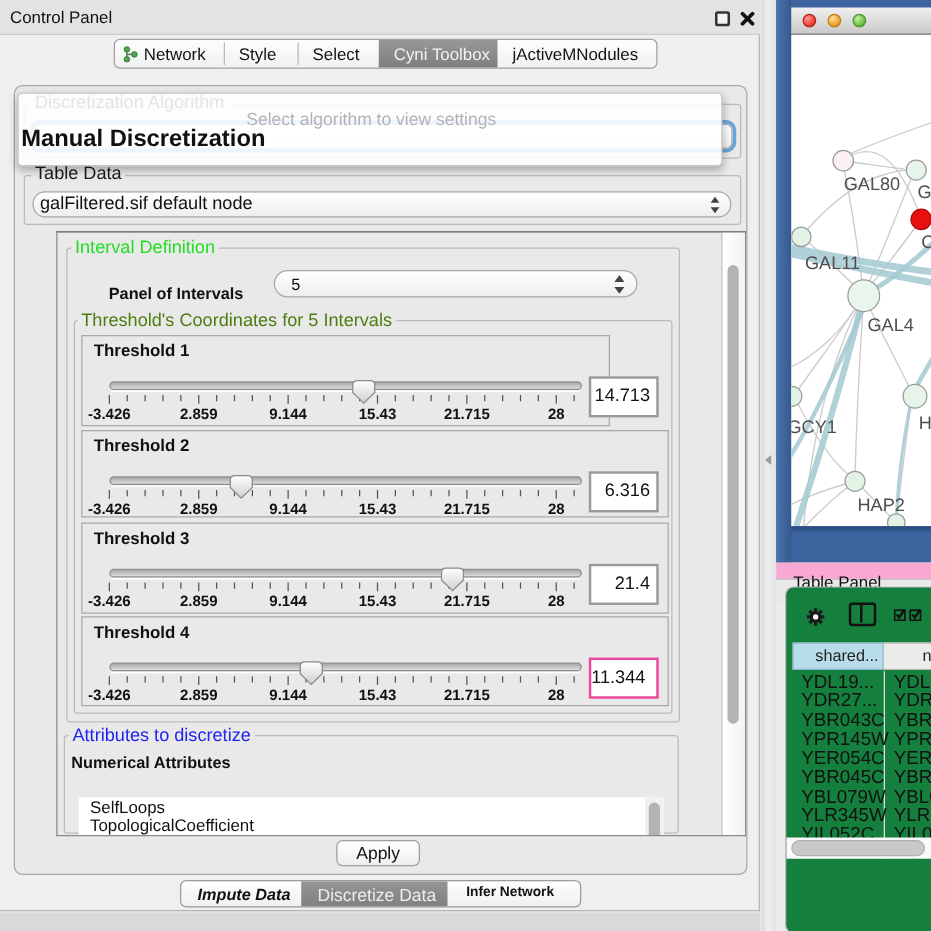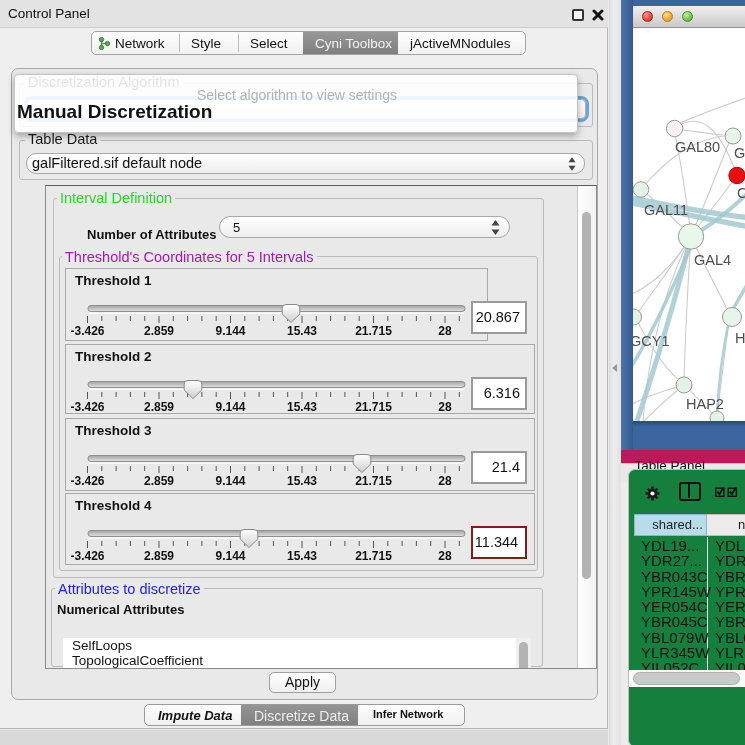--- a/index.html
+++ b/index.html
@@ -62,31 +62,31 @@
         <polygon points="4.5,0 8.5,5.5 0.5,5.5" fill="#444"></polygon>
         <polygon points="4.5,15 8.5,9.5 0.5,9.5" fill="#444"></polygon>
       </svg>
     </div>
 
     <div class="abs" style="left:33px;top:116px;width:552px;height:484px;background:#e9e9e9;border:1px solid #8a8a8a;border-top-color:#5a5a5a;overflow:hidden;">
 
       <div class="abs" style="left:7px;top:12px;width:491px;height:380px;border:1px solid #bbb;border-radius:3px;"></div>
       <div class="grouplab" style="left:11px;top:5px;color:#22dd22;">Interval Definition</div>
 
-      <div class="abs" style="left:41px;top:41px;font-size:13px;font-weight:bold;color:#111;">Number of Attributes</div>
+      <div class="abs" style="left:41px;top:41px;font-size:13px;font-weight:bold;color:#111;">Panel of Intervals</div>
       <div class="abs" style="left:173px;top:30px;width:291px;height:22px;background:linear-gradient(#ffffff,#eeeeee);border:1px solid #a8a8a8;border-radius:11px;">
         <div class="abs" style="left:13px;top:3px;font-size:13px;color:#111;">5</div>
         <svg class="abs" style="right:9px;top:3px;" width="9" height="15" viewBox="0 0 9 15">
           <polygon points="4.5,0 8.5,5.5 0.5,5.5" fill="#444"></polygon>
           <polygon points="4.5,15 8.5,9.5 0.5,9.5" fill="#444"></polygon>
         </svg>
       </div>
 
       <div class="abs" style="left:13px;top:70px;width:479px;height:315px;border:1px solid #bbb;border-radius:3px;"></div>
-      <div class="grouplab" style="left:16px;top:64px;color:#a21caf;">Threshold's Coordinates for 5 Intervals</div>
+      <div class="grouplab" style="left:16px;top:64px;color:#4d7c0f;">Threshold's Coordinates for 5 Intervals</div>
 
       <div class="abs" style="left:19px;top:82px;width:423px;height:73px;border:1px solid #a8a8a8;">
         <div class="abs" style="left:9px;top:4px;font-size:13.5px;font-weight:bold;color:#111;">Threshold 1</div>
           <svg class="abs" style="left:0;top:0;" width="468" height="71" viewBox="0 0 468 71">
             <defs>
               <linearGradient id="thg" x1="0" y1="0" x2="0" y2="1">
                 <stop offset="0" stop-color="#ffffff"></stop>
                 <stop offset="1" stop-color="#cfcfcf"></stop>
               </linearGradient>
               <linearGradient id="trg" x1="0" y1="0" x2="0" y2="1">
@@ -125,21 +125,21 @@
             <line x1="379.0" y1="47" x2="379.0" y2="54" stroke="#555" stroke-width="1"></line>
             <line x1="393.3" y1="47" x2="393.3" y2="52" stroke="#555" stroke-width="1"></line>
             <text x="21.5" y="66" text-anchor="middle" font-size="12" font-weight="bold" fill="#111">-3.426</text>
             <text x="93" y="66" text-anchor="middle" font-size="12" font-weight="bold" fill="#111">2.859</text>
             <text x="164.5" y="66" text-anchor="middle" font-size="12" font-weight="bold" fill="#111">9.144</text>
             <text x="236" y="66" text-anchor="middle" font-size="12" font-weight="bold" fill="#111">15.43</text>
             <text x="307.5" y="66" text-anchor="middle" font-size="12" font-weight="bold" fill="#111">21.715</text>
             <text x="379" y="66" text-anchor="middle" font-size="12" font-weight="bold" fill="#111">28</text>
             <path d="M 216.2,39 Q 216.2,35.5 220.0,35.5 L 230.0,35.5 Q 233.8,35.5 233.8,39 L 233.8,45 L 225.0,53.5 L 216.2,45 Z" fill="url(#thg)" stroke="#8a8a8a" stroke-width="1"></path>
           </svg>
-          <div class="abs" style="left:405px;top:32px;width:56px;height:33px;background:#fff;border:2px solid #9a9a9a;text-align:right;"><span style="font-size:14.5px;color:#111;line-height:29px;padding-right:5px;">20.867</span></div>
+          <div class="abs" style="left:405px;top:32px;width:56px;height:33px;background:#fff;border:2px solid #9a9a9a;text-align:right;"><span style="font-size:14.5px;color:#111;line-height:29px;padding-right:5px;">14.713</span></div>
       </div>
 
       <div class="abs" style="left:19px;top:158px;width:470px;height:70px;border:1px solid #a8a8a8;">
         <div class="abs" style="left:9px;top:4px;font-size:13.5px;font-weight:bold;color:#111;">Threshold 2</div>
           <svg class="abs" style="left:0;top:0;" width="468" height="71" viewBox="0 0 468 71">
             <defs>
               <linearGradient id="thg" x1="0" y1="0" x2="0" y2="1">
                 <stop offset="0" stop-color="#ffffff"></stop>
                 <stop offset="1" stop-color="#cfcfcf"></stop>
               </linearGradient>
@@ -287,21 +287,21 @@
             <line x1="379.0" y1="47" x2="379.0" y2="54" stroke="#555" stroke-width="1"></line>
             <line x1="393.3" y1="47" x2="393.3" y2="52" stroke="#555" stroke-width="1"></line>
             <text x="21.5" y="66" text-anchor="middle" font-size="12" font-weight="bold" fill="#111">-3.426</text>
             <text x="93" y="66" text-anchor="middle" font-size="12" font-weight="bold" fill="#111">2.859</text>
             <text x="164.5" y="66" text-anchor="middle" font-size="12" font-weight="bold" fill="#111">9.144</text>
             <text x="236" y="66" text-anchor="middle" font-size="12" font-weight="bold" fill="#111">15.43</text>
             <text x="307.5" y="66" text-anchor="middle" font-size="12" font-weight="bold" fill="#111">21.715</text>
             <text x="379" y="66" text-anchor="middle" font-size="12" font-weight="bold" fill="#111">28</text>
             <path d="M 174.2,39 Q 174.2,35.5 178.0,35.5 L 188.0,35.5 Q 191.8,35.5 191.8,39 L 191.8,45 L 183.0,53.5 L 174.2,45 Z" fill="url(#thg)" stroke="#8a8a8a" stroke-width="1"></path>
           </svg>
-          <div class="abs" style="left:405px;top:32px;width:56px;height:33px;background:#fff;border:2px solid #7f1d1d;text-align:center;"><span style="font-size:14.5px;color:#111;line-height:29px;padding-right:5px;">11.344</span></div>
+          <div class="abs" style="left:405px;top:32px;width:56px;height:33px;background:#fff;border:2px solid #ec4899;text-align:left;"><span style="font-size:14.5px;color:#111;line-height:29px;padding-right:5px;">11.344</span></div>
       </div>
 
       <div class="abs" style="left:5px;top:402px;width:492px;height:79px;border:1px solid #bbb;border-radius:3px;"></div>
       <div class="grouplab" style="left:9px;top:396px;color:#2222ee;">Attributes to discretize</div>
       <div class="abs" style="left:11px;top:416px;font-size:13px;font-weight:bold;color:#111;">Numerical Attributes</div>
       <div class="abs" style="left:17px;top:452px;width:468px;height:48px;background:#ffffff;overflow:hidden;">
         <div style="padding:1px 0 0 9px;font-size:13.5px;color:#111;line-height:14.6px;">SelfLoops<br>TopologicalCoefficient<br>BetweennessCentrality</div>
         <div class="abs" style="right:0;top:0;width:15px;height:48px;background:#f0f0f0;"></div>
         <div class="abs" style="right:3px;top:4px;width:9px;height:60px;background:#b3b3b3;border-radius:5px;"></div>
       </div>
@@ -395,21 +395,21 @@
         <text x="-3" y="318">GCY1</text>
         <text x="102" y="315">H</text>
         <text x="53" y="381">HAP2</text>
       </g>
     </svg>
   </div>
 
   <div class="abs" style="left:12px;top:421px;width:112px;height:6px;background:linear-gradient(#27497a,#3c65a0);"></div>
 </div>
 
-<div class="abs" style="left:621px;top:450px;width:124px;height:14px;background:#be185d;border-bottom:1px solid #c2c2c2;">
+<div class="abs" style="left:621px;top:450px;width:124px;height:14px;background:#f9a8d4;border-bottom:1px solid #c2c2c2;">
   <div class="abs" style="left:13.5px;top:8px;font-size:13.5px;color:#111;">Table Panel</div>
 </div>
 <div class="abs" style="left:621px;top:482px;width:124px;height:263px;background:#ececec;"></div>
 
 <div class="abs" style="left:628px;top:469px;width:117px;height:278px;background:#15803d;border:1px solid #bdbdbd;border-radius:7px 0 0 7px;border-right:none;overflow:hidden;">
 
   <svg class="abs" style="left:16px;top:16px;" width="15" height="15" viewBox="0 0 15 15">
     <g fill="#1a1a1a">
       <circle cx="7.5" cy="7.5" r="4.6"></circle>
       <g stroke="#1a1a1a" stroke-width="2.6">

